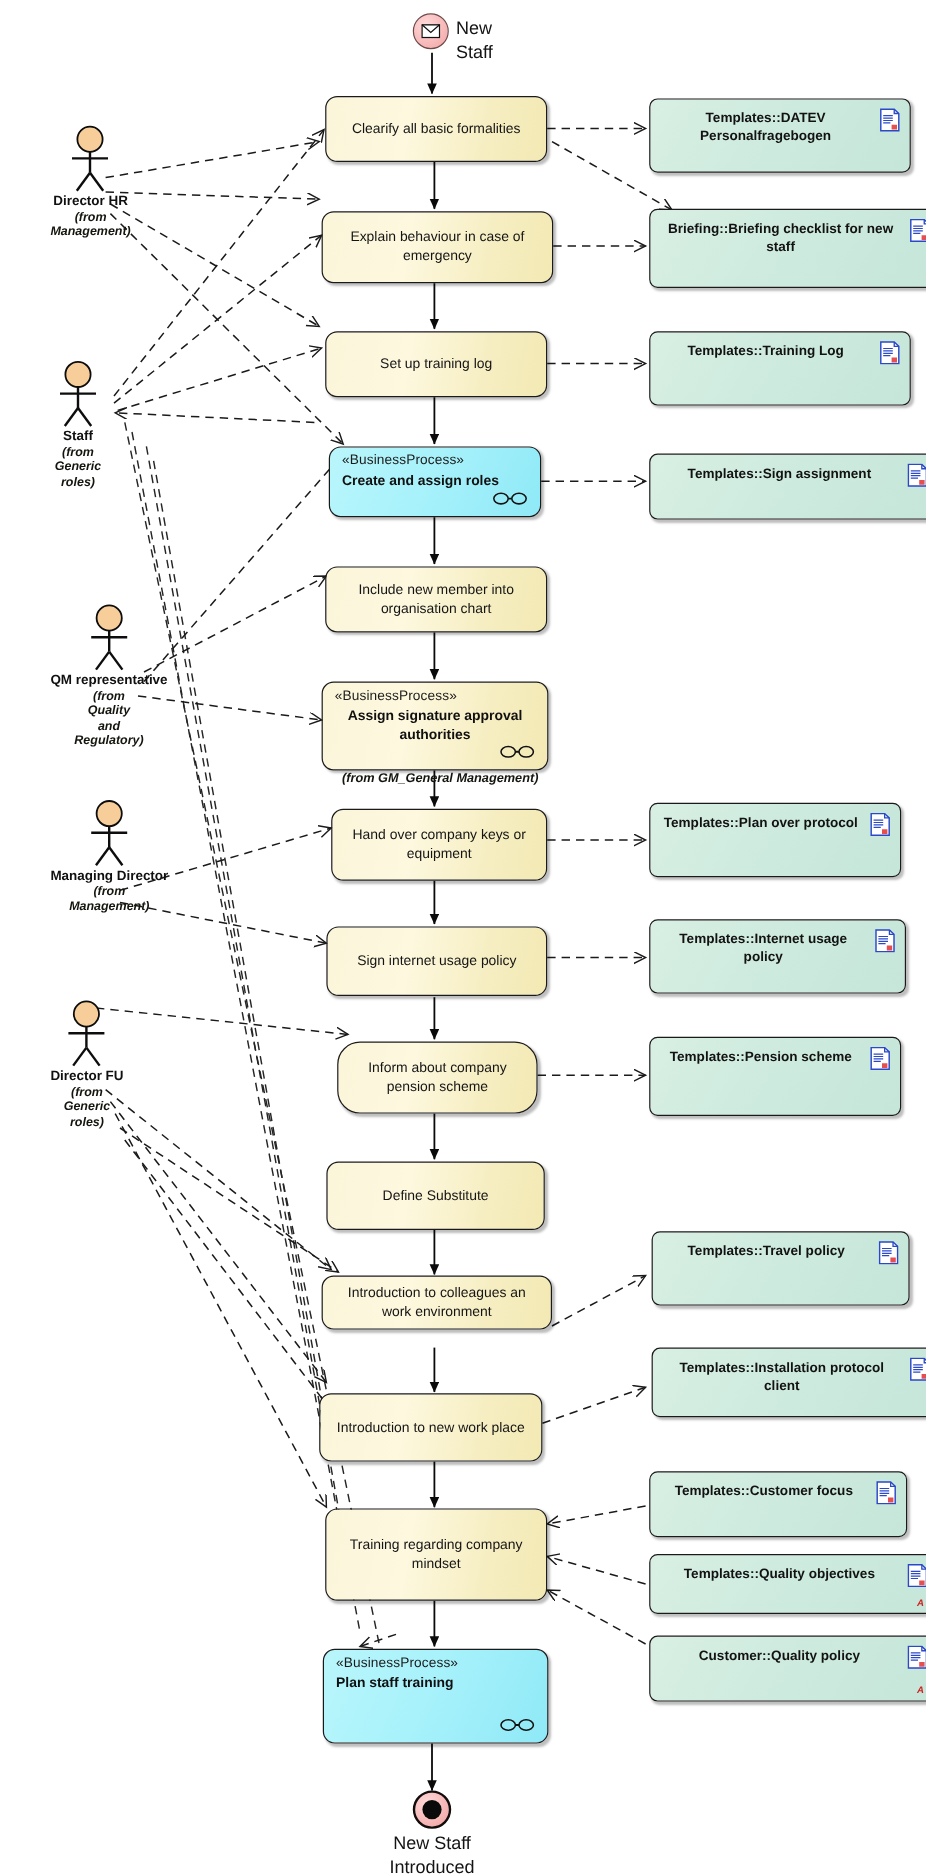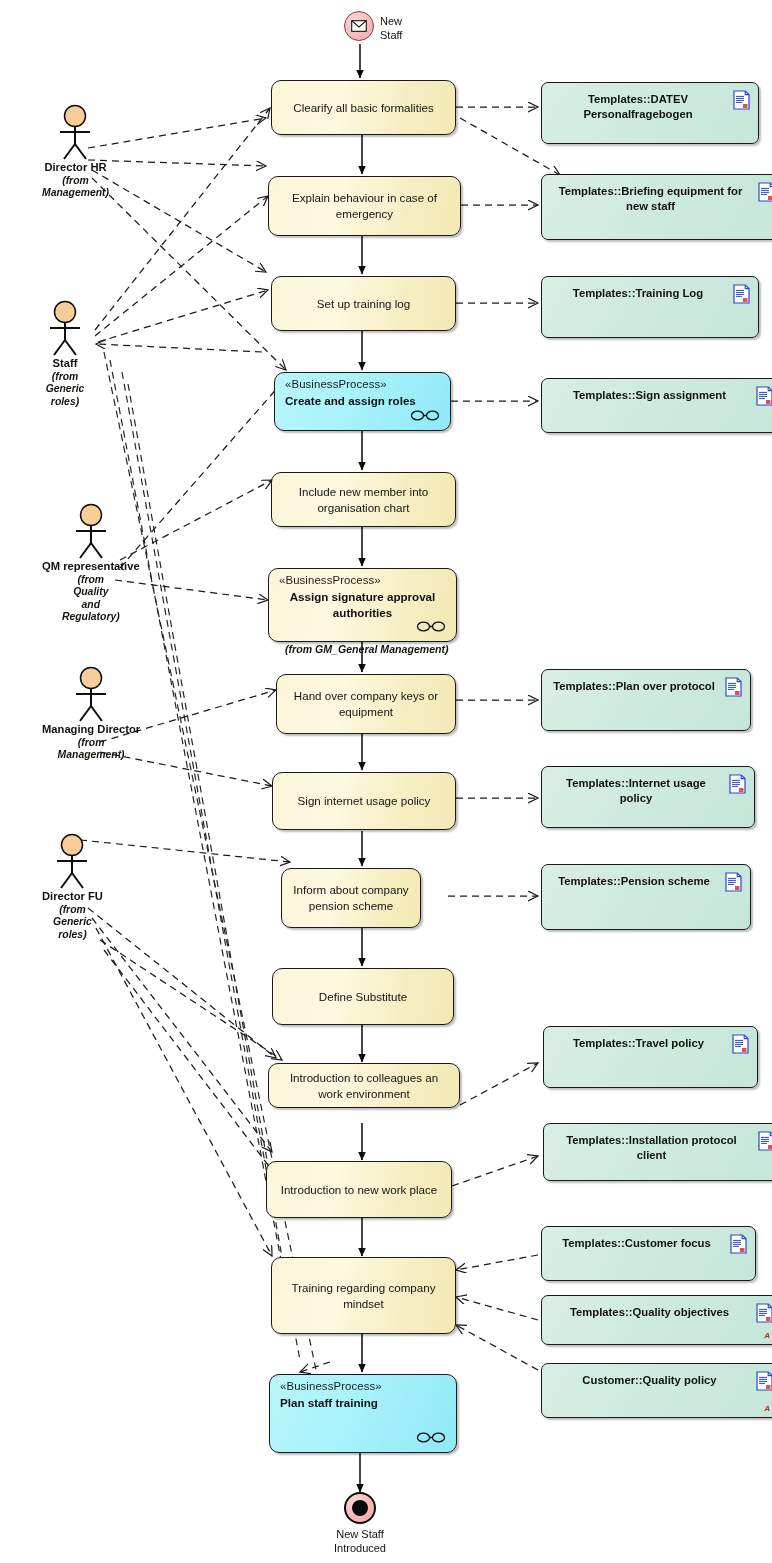--- a/index.html
+++ b/index.html
@@ -59,21 +59,21 @@
   
   .startnode{position:absolute;width:30px;height:30px;border-radius:50%;
     background:radial-gradient(circle at 35% 32%,#ffd9d9,#f6b3b3 70%,#efa3a3 100%);
     border:1.4px solid #6d4a4a;box-sizing:border-box;}
   .startnode .env{position:absolute;left:6px;top:8px;width:16px;height:12px;}
   .endnode{position:absolute;width:32px;height:32px;border-radius:50%;
     background:radial-gradient(circle at 35% 32%,#ffd9d9,#f5b0b0 70%,#eea0a0 100%);
     border:2px solid #120c0c;box-sizing:border-box;}
   .endnode .inner{position:absolute;left:50%;top:50%;width:16px;height:16px;margin:-8px 0 0 -8px;
     border-radius:50%;background:#0a0a0a;}
-  .nodelabel{position:absolute;font-size:11px;color:#141414;text-align:center;line-height:1.3;}
+  .nodelabel{position:absolute;font-size:15px;color:#141414;text-align:center;line-height:1.3;}
 
   .sublabel{position:absolute;font-size:10.6px;font-style:italic;font-weight:bold;
             color:#15150f;white-space:nowrap;}
 </style>
 </head>
 <body>
 
 <div id="canvas">
 
   <svg id="wires" viewBox="0 0 772 1563" xmlns="http://www.w3.org/2000/svg">
@@ -280,21 +280,21 @@
   <div class="sublabel" style="left:285px;top:643px;">(from GM_General Management)</div>
 
   <div class="act" style="left:276px;top:674px;width:180px;height:60px;">
     <span>Hand over company keys or equipment</span>
   </div>
 
   <div class="act" style="left:272px;top:772px;width:184px;height:58px;">
     <span>Sign internet usage policy</span>
   </div>
 
-  <div class="act" style="left:281px;top:868px;width:140px;height:60px;">
+  <div class="act" style="left:281px;top:868px;width:167px;height:60px;border-radius:19px;">
     <span>Inform about company pension scheme</span>
   </div>
 
   <div class="act" style="left:272px;top:968px;width:182px;height:57px;">
     <span>Define Substitute</span>
   </div>
 
   <div class="act" style="left:268px;top:1063px;width:192px;height:45px;">
     <span>Introduction to colleagues an work environment</span>
   </div>
@@ -334,21 +334,21 @@
         <line x1="3" y1="6.4" x2="11" y2="6.4"></line>
           <line x1="3" y1="8.4" x2="11" y2="8.4"></line>
         <line x1="3" y1="10.4" x2="11" y2="10.4"></line>
           <line x1="3" y1="12.4" x2="9" y2="12.4"></line>
       </g>
       <path d="M10,14 L14.5,14 L14.5,18 L10,18 Z" fill="#e03030" opacity=".85"></path>
     </svg>
   </div>
 
   <div class="doc" style="left:541px;top:174px;width:243px;height:66px;">
-    <div class="dlabel">Templates::Briefing equipment for new staff</div>
+    <div class="dlabel">Briefing::Briefing checklist for new staff</div>
     <svg class="docicon" viewBox="0 0 17 20">
       <path d="M1,1 H12.2 L16,4.6 V19 H1 Z" fill="#ffffff" stroke="#2a48c8" stroke-width="1.2"></path>
       <path d="M12.2,1 V4.6 H16" fill="none" stroke="#2a48c8" stroke-width="1.1"></path>
       <g stroke="#2a48c8" stroke-width="1">
         <line x1="3" y1="6.4" x2="11" y2="6.4"></line>
           <line x1="3" y1="8.4" x2="11" y2="8.4"></line>
         <line x1="3" y1="10.4" x2="11" y2="10.4"></line>
           <line x1="3" y1="12.4" x2="9" y2="12.4"></line>
       </g>
       <path d="M10,14 L14.5,14 L14.5,18 L10,18 Z" fill="#e03030" opacity=".85"></path>

